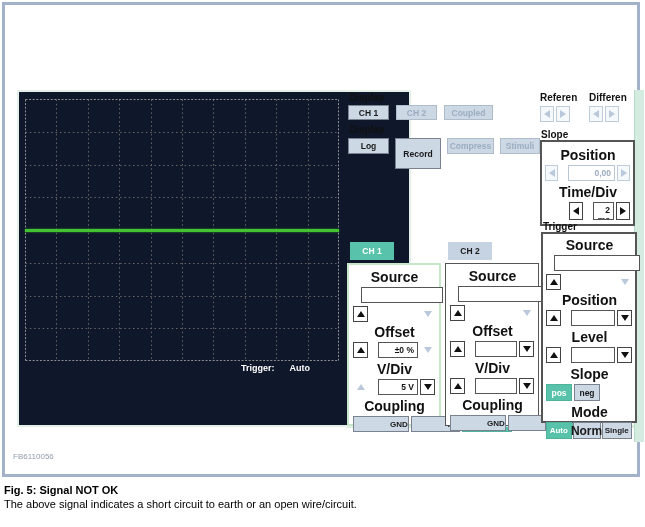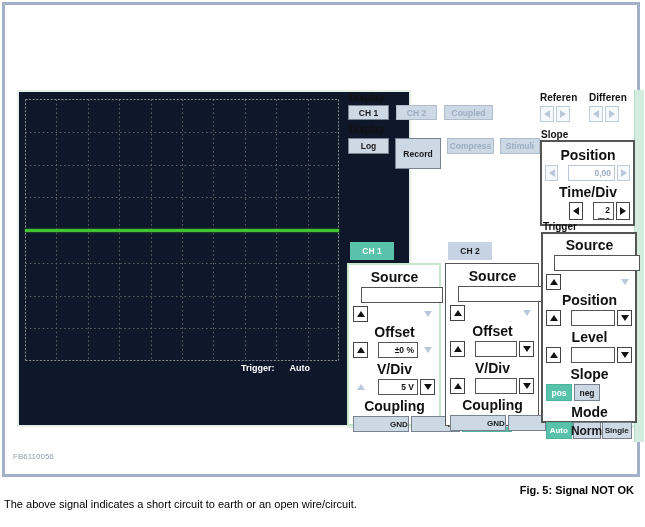--- a/index.html
+++ b/index.html
@@ -56,21 +56,21 @@
   .ch-panel .field, .ctl-box .field { flex:1 1 auto; height:16px;margin-left:8px; }
   .src-field { display:block; width:100%; height:17px; margin-bottom:3px; }
   .updown { display:flex; justify-content:space-between; margin-bottom:2px; }
   .cpl { height:16px; flex:1; font-size:8px;padding-left:36px; }
 
   .side-strip { position:absolute; left:629px; top:85px; width:10px; height:352px; background:#d4ecdf; border-left:1px solid #b7ddc8; }
   .bottom-strip { position:absolute; left:342px; top:420px; width:290px; height:3px; background:#d9efdc; }
 
   .img-code { position:absolute; left:8px; top:447px; font-size:8px; color:#909dab; }
   .caption { position:absolute; left:4px; top:484px; width:630px; color:#000; }
-  .caption .t { font-size:11px; font-weight:bold; margin-bottom:2px;text-align:right; }
+  .caption .t { font-size:11px; font-weight:bold; margin-bottom:2px; }
   .caption .d { font-size:11px; }
 </style>
 </head>
 <body>
 
 <div class="stage">
   <div class="frame">
 
     <div class="bottom-strip"></div>
     <div class="side-strip"></div>

